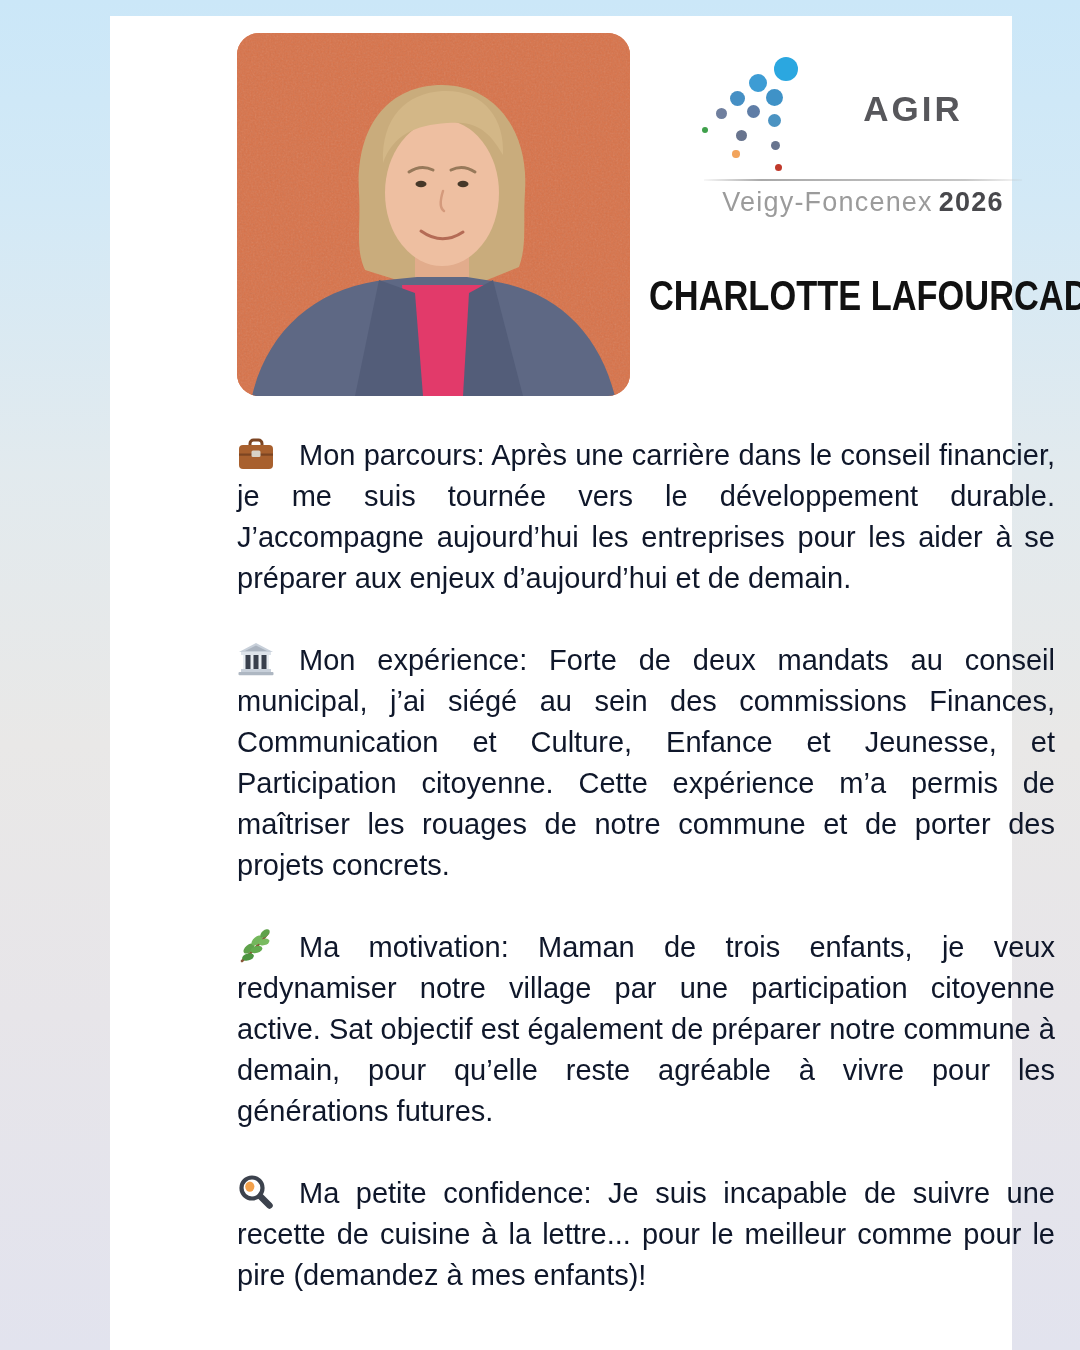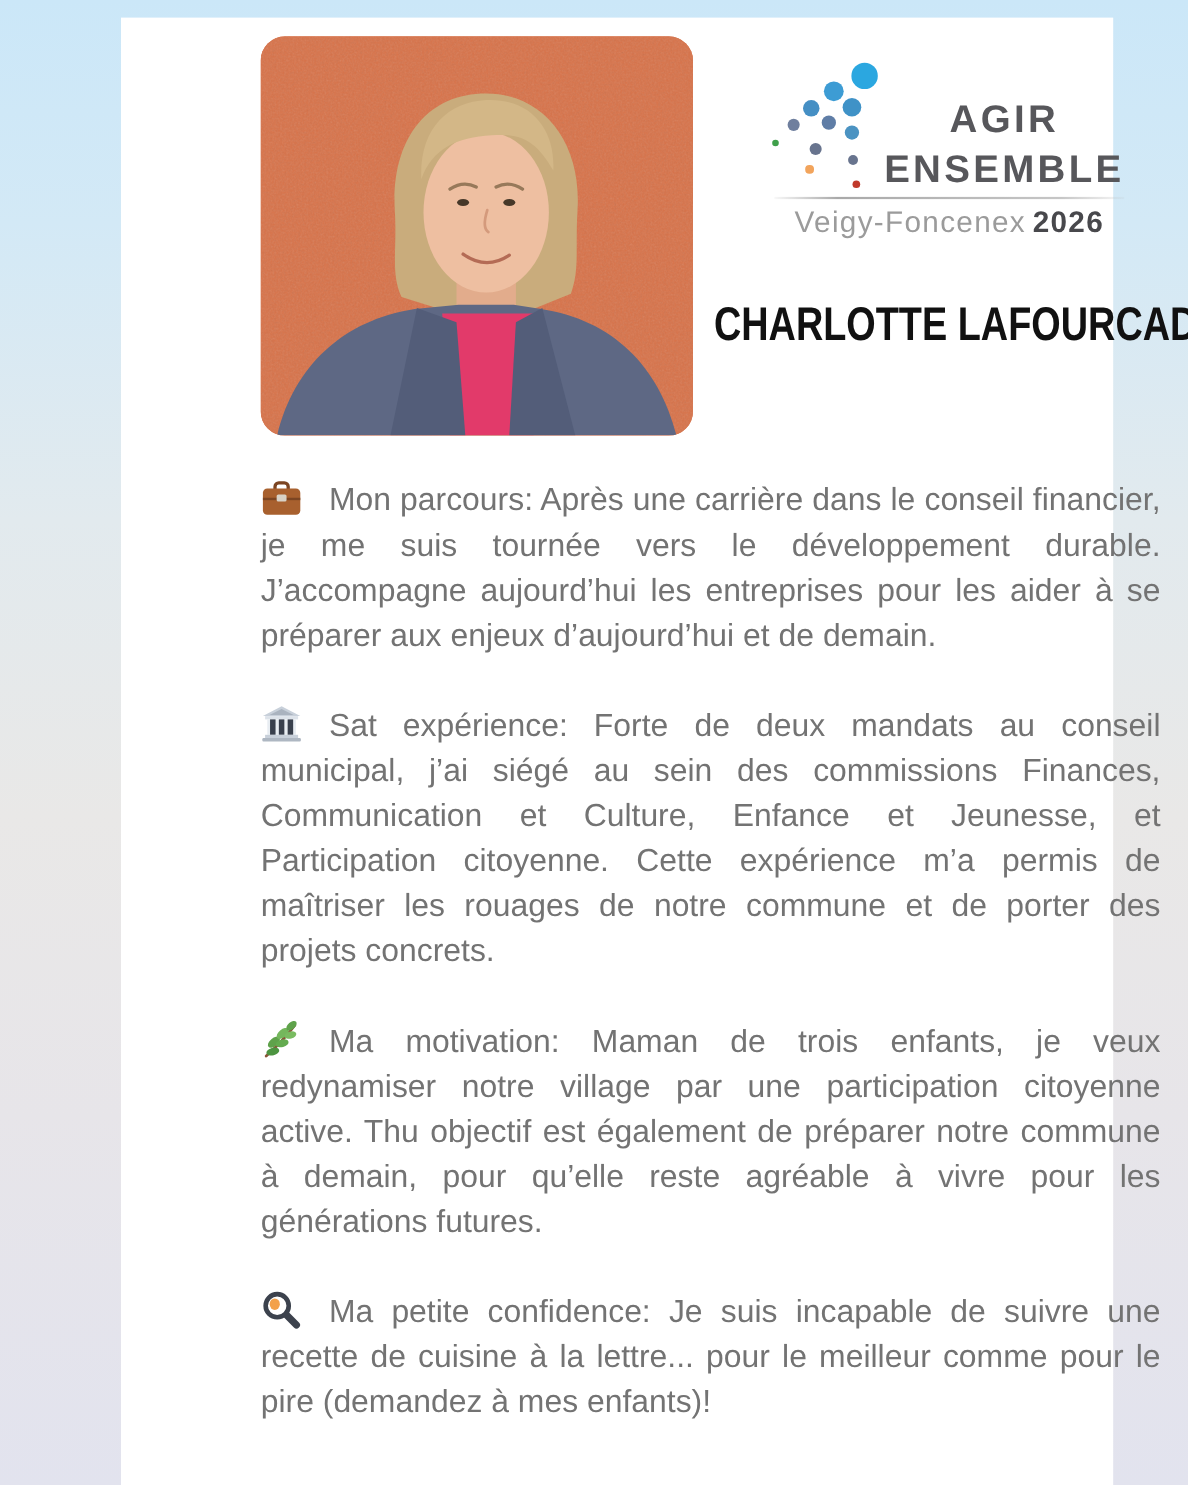--- a/index.html
+++ b/index.html
@@ -45,21 +45,21 @@
     font-size:43px;font-weight:800;color:#111111;
     white-space:nowrap;letter-spacing:0px;
     transform:scaleX(0.8);transform-origin:0 0;
   }
   
   .bio{
     position:absolute;left:127px;top:419px;width:818px;
   }
   .para{
     margin:0 0 41px 0;
-    font-size:29px;line-height:41px;color:#737373;
+    font-size:29px;line-height:41px;color:#0f172a;
     text-align:justify;
   }
   .para:last-child{margin-bottom:4px;}
   .p-icon{
     display:inline-block;width:38px;height:36px;
     margin-right:24px;vertical-align:-7px;
   }
   .p-icon svg{display:block;width:100%;height:100%;}
 </style>
 </head>
@@ -116,21 +116,20 @@
           <div class="dot" style="left: 48.5px; top: 60.5px; width: 13px; height: 13px; background: rgb(95, 125, 166);"></div>
           <div class="dot" style="left: 69.5px; top: 69.5px; width: 13px; height: 13px; background: rgb(75, 147, 194);"></div>
           <div class="dot" style="left: 4px; top: 83px; width: 6px; height: 6px; background: rgb(63, 160, 75);"></div>
           <div class="dot" style="left: 37.5px; top: 85.5px; width: 11px; height: 11px; background: rgb(104, 116, 142);"></div>
           <div class="dot" style="left: 72.5px; top: 96.5px; width: 9px; height: 9px; background: rgb(104, 116, 142);"></div>
           <div class="dot" style="left: 34.3px; top: 106.3px; width: 7.4px; height: 7.4px; background: rgb(242, 164, 92);"></div>
           <div class="dot" style="left: 76.5px; top: 119.5px; width: 7px; height: 7px; background: rgb(192, 57, 43);"></div>
         </div>
       <div class="logo-text">
         <div>AGIR</div>
-        <div>ENSEMBLE</div>
       </div>
       <div class="logo-divider"></div>
       <div class="logo-sub"><span>Veigy-Foncenex</span><span class="logo-year">2026</span></div>
     </div>
 
     <div class="name">CHARLOTTE LAFOURCADE</div>
 
     <div class="bio" id="bio">
         <p class="para"><span class="p-icon"><svg viewBox="0 0 38 34">
               <path d="M13,9 V6.5 C13,4.6 14.6,3 16.5,3 h5 C23.4,3 25,4.6 25,6.5 V9" fill="none" stroke="#7c4522" stroke-width="3"></path>
@@ -141,30 +140,30 @@
         <p class="para"><span class="p-icon"><svg viewBox="0 0 38 34">
               <polygon points="19,1 36,10 2,10" fill="#c8d0da"></polygon>
               <polygon points="19,3.6 30,9 8,9" fill="#aab3bf"></polygon>
               <rect x="4" y="10" width="30" height="3" fill="#dde3ea"></rect>
               <rect x="6" y="13" width="26" height="14" fill="#e8edf2"></rect>
               <rect x="8.5" y="13" width="5" height="14" fill="#39404d"></rect>
               <rect x="16.5" y="13" width="5" height="14" fill="#39404d"></rect>
               <rect x="24.5" y="13" width="5" height="14" fill="#39404d"></rect>
               <rect x="4" y="27" width="30" height="3" fill="#c8d0da"></rect>
               <rect x="1.5" y="30" width="35" height="3.2" rx="1" fill="#aeb7c2"></rect>
-            </svg></span><span>Sat expérience: Forte de deux mandats au conseil municipal, j’ai siégé au sein des commissions Finances, Communication et Culture, Enfance et Jeunesse, et Participation citoyenne. Cette expérience m’a permis de maîtriser les rouages de notre commune et de porter des projets concrets.</span></p>
+            </svg></span><span>Mon expérience: Forte de deux mandats au conseil municipal, j’ai siégé au sein des commissions Finances, Communication et Culture, Enfance et Jeunesse, et Participation citoyenne. Cette expérience m’a permis de maîtriser les rouages de notre commune et de porter des projets concrets.</span></p>
         <p class="para"><span class="p-icon"><svg viewBox="0 0 38 36">
               <path d="M5,33 C13,26 22,17 31,5" fill="none" stroke="#8a5638" stroke-width="2.6" stroke-linecap="round"></path>
               <ellipse cx="12" cy="20.5" rx="6.5" ry="3.6" fill="#5fa24b" transform="rotate(-40 12 20.5)"></ellipse>
               <ellipse cx="20" cy="12.5" rx="6.5" ry="3.6" fill="#74b75c" transform="rotate(-40 20 12.5)"></ellipse>
               <ellipse cx="28" cy="5.5" rx="5.5" ry="3.2" fill="#5fa24b" transform="rotate(-40 28 5.5)"></ellipse>
               <ellipse cx="11" cy="29" rx="6" ry="3.4" fill="#4c9440" transform="rotate(-15 11 29)"></ellipse>
               <ellipse cx="19.5" cy="21.5" rx="6" ry="3.4" fill="#63ab4f" transform="rotate(-15 19.5 21.5)"></ellipse>
               <ellipse cx="27" cy="14" rx="5.5" ry="3.2" fill="#79bb60" transform="rotate(-15 27 14)"></ellipse>
-            </svg></span><span>Ma motivation: Maman de trois enfants, je veux redynamiser notre village par une participation citoyenne active. Thu objectif est également de préparer notre commune à demain, pour qu’elle reste agréable à vivre pour les générations futures.</span></p>
+            </svg></span><span>Ma motivation: Maman de trois enfants, je veux redynamiser notre village par une participation citoyenne active. Sat objectif est également de préparer notre commune à demain, pour qu’elle reste agréable à vivre pour les générations futures.</span></p>
         <p class="para"><span class="p-icon"><svg viewBox="0 0 38 36">
               <circle cx="15" cy="14" r="10.5" fill="#ffffff" stroke="#3c424d" stroke-width="4.2"></circle>
               <ellipse cx="12.8" cy="12.6" rx="4.6" ry="5.2" fill="#f3a14b"></ellipse>
               <line x1="23.5" y1="22.5" x2="32.5" y2="31.5" stroke="#3c424d" stroke-width="6.5" stroke-linecap="round"></line>
             </svg></span><span>Ma petite confidence: Je suis incapable de suivre une recette de cuisine à la lettre... pour le meilleur comme pour le pire (demandez à mes enfants)!</span></p>
       </div>
 
   </div>
 </div>
 

